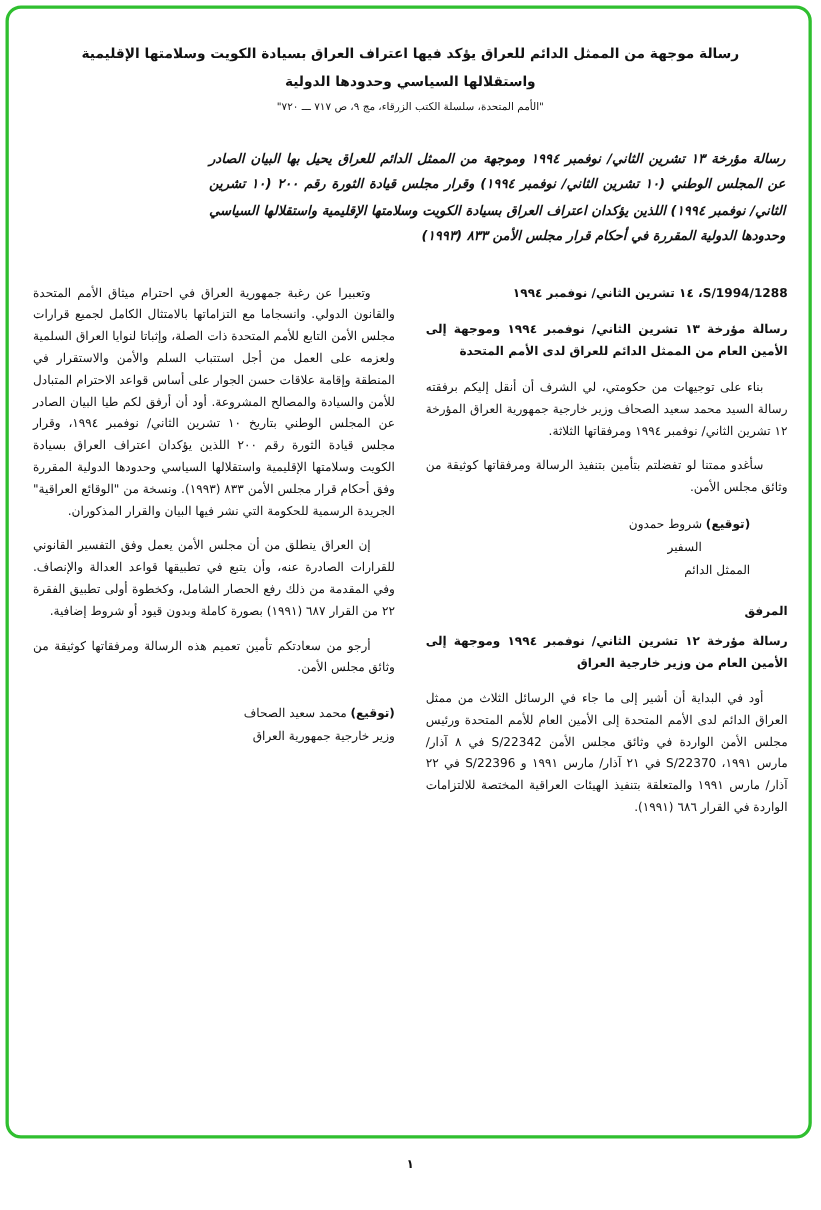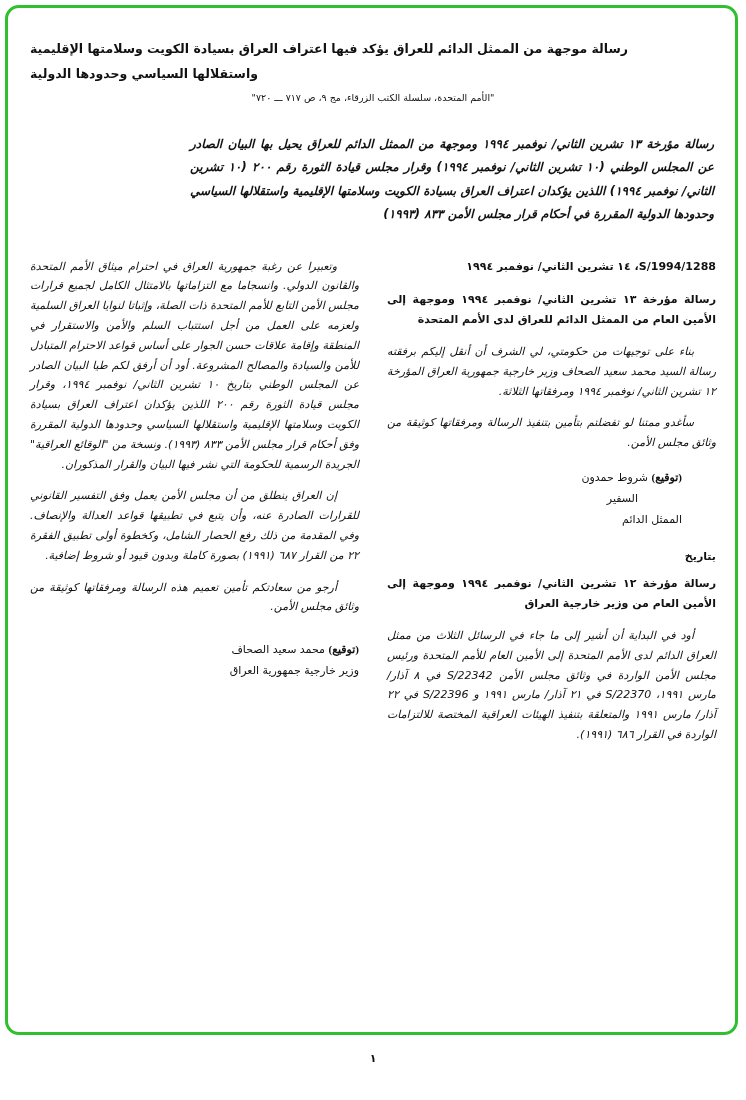--- a/index.html
+++ b/index.html
@@ -20,21 +20,21 @@
     box-sizing:border-box;
     pointer-events:none;
   }
   .content {
     position:absolute;
     left:30px; top:36px;
     width:686px;
     direction:rtl;
   }
   .title {
-    text-align:left;
+    text-align:center;
     font-weight:bold;
     font-size:12.5px;
     line-height:2.0;
   }
   .source {
     text-align:center;
     font-size:9.5px;
     margin-top:6px;
     letter-spacing:0.2px;
   }
@@ -51,25 +51,25 @@
     display:flex;
     gap:28px;
     margin-top:30px;
   }
   .col {
     flex:1 1 0;
     font-size:11px;
     line-height:1.8;
   }
   .col p { margin:0 0 12px 0; text-align:justify; }
-  .indent { text-indent:22px;font-style:italic; }
+  .indent { text-indent:22px; }
   .ref { font-weight:bold; margin-bottom:14px !important; }
   .col-heading { font-weight:bold; margin-bottom:12px !important; }
   .sig-block { margin:14px 34px 16px 0; line-height:1.9; }
-  .sig-line .lbl { font-weight:bold;font-family:Liberation Serif, serif; }
+  .sig-line .lbl { font-weight:bold; }
   .sig-sub1 { margin-right:44px; }
   .sig-sub2 { }
   .annex-label {
     font-weight:bold;
     text-align:right;
     margin-bottom:8px !important;
   }
   .sig-block-left { margin-top:22px; text-align:right; line-height:1.9; }
   .page-number {
     position:absolute;
@@ -108,21 +108,21 @@
 
         <div class="sig-block">
           <div class="sig-line">
             <span class="lbl">(توقيع)</span>
             <span>شروط حمدون</span>
           </div>
           <div class="sig-sub1">السفير</div>
           <div class="sig-sub2">الممثل الدائم</div>
         </div>
 
-        <p class="annex-label">بتاريخ</p>
+        <p class="annex-label">المرفق</p>
         <p class="col-heading">رسالة مؤرخة ١٢ تشرين الثاني/ نوفمبر ١٩٩٤ وموجهة إلى الأمين العام من وزير خارجية العراق</p>
         <p class="indent">أود في البداية أن أشير إلى ما جاء في الرسائل الثلاث من ممثل العراق الدائم لدى الأمم المتحدة إلى الأمين العام للأمم المتحدة ورئيس مجلس الأمن الواردة في وثائق مجلس الأمن S/22342 في ٨ آذار/ مارس ١٩٩١، S/22370 في ٢١ آذار/ مارس ١٩٩١ و S/22396 في ٢٢ آذار/ مارس ١٩٩١ والمتعلقة بتنفيذ الهيئات العراقية المختصة للالتزامات الواردة في القرار ٦٨٦ (١٩٩١).</p>
       </div>
 
       <div class="col">
         <p class="indent">وتعبيرا عن رغبة جمهورية العراق في احترام ميثاق الأمم المتحدة والقانون الدولي. وانسجاما مع التزاماتها بالامتثال الكامل لجميع قرارات مجلس الأمن التابع للأمم المتحدة ذات الصلة، وإثباتا لنوايا العراق السلمية ولعزمه على العمل من أجل استتباب السلم والأمن والاستقرار في المنطقة وإقامة علاقات حسن الجوار على أساس قواعد الاحترام المتبادل للأمن والسيادة والمصالح المشروعة. أود أن أرفق لكم طيا البيان الصادر عن المجلس الوطني بتاريخ ١٠ تشرين الثاني/ نوفمبر ١٩٩٤، وقرار مجلس قيادة الثورة رقم ٢٠٠ اللذين يؤكدان اعتراف العراق بسيادة الكويت وسلامتها الإقليمية واستقلالها السياسي وحدودها الدولية المقررة وفق أحكام قرار مجلس الأمن ٨٣٣ (١٩٩٣). ونسخة من "الوقائع العراقية" الجريدة الرسمية للحكومة التي نشر فيها البيان والقرار المذكوران.</p>
         <p class="indent">إن العراق ينطلق من أن مجلس الأمن يعمل وفق التفسير القانوني للقرارات الصادرة عنه، وأن يتبع في تطبيقها قواعد العدالة والإنصاف. وفي المقدمة من ذلك رفع الحصار الشامل، وكخطوة أولى تطبيق الفقرة ٢٢ من القرار ٦٨٧ (١٩٩١) بصورة كاملة وبدون قيود أو شروط إضافية.</p>
         <p class="indent">أرجو من سعادتكم تأمين تعميم هذه الرسالة ومرفقاتها كوثيقة من وثائق مجلس الأمن.</p>
 
         <div class="sig-block-left">

